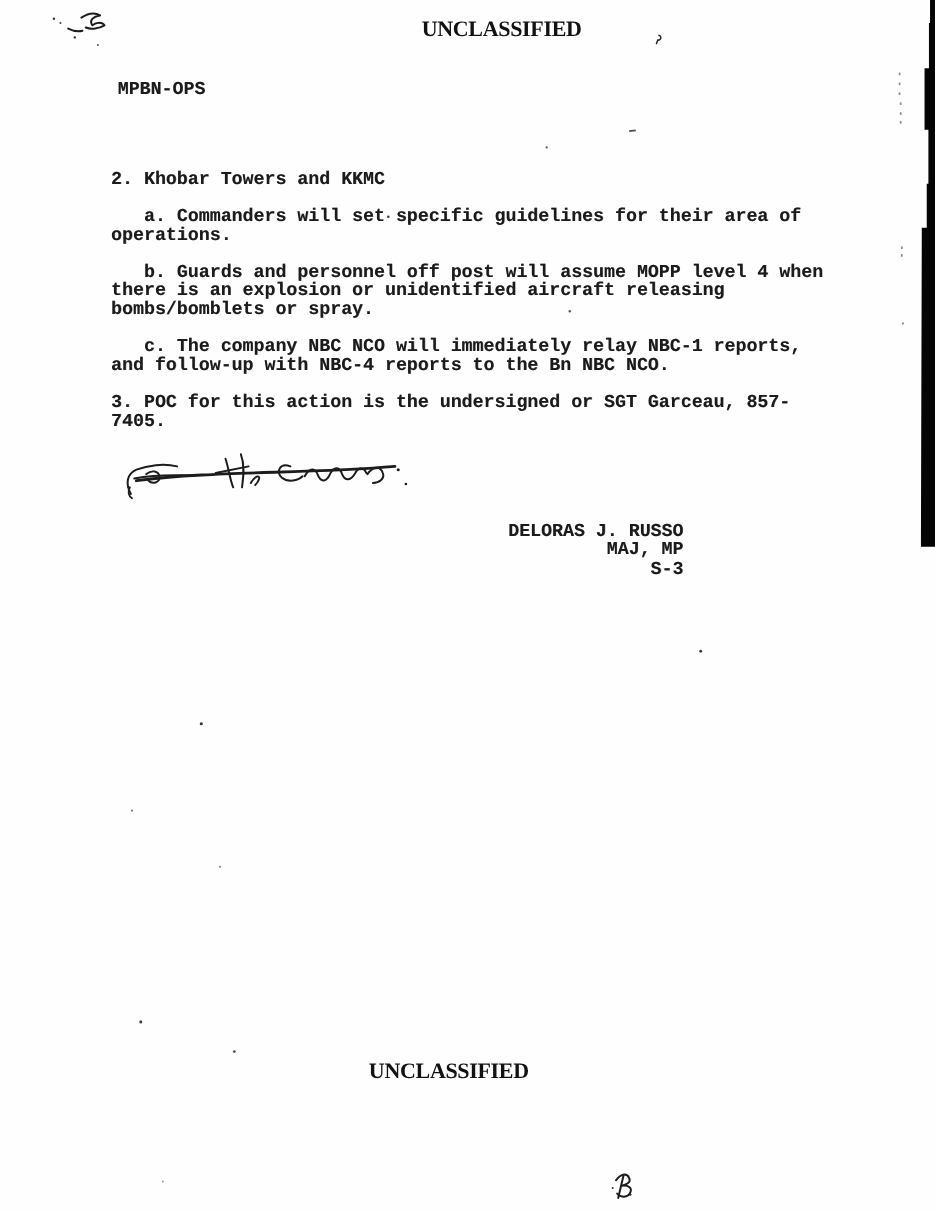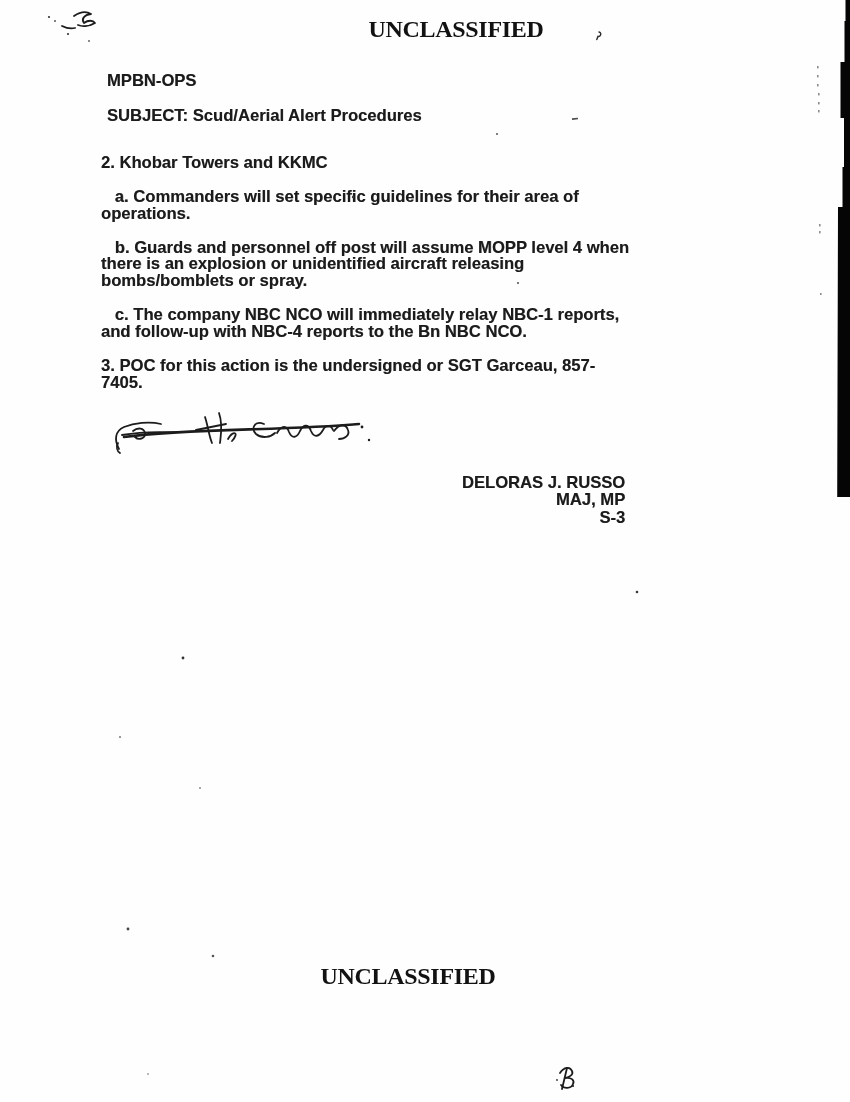--- a/index.html
+++ b/index.html
@@ -10,39 +10,39 @@
     overflow: hidden;
     font-family: "Liberation Sans", sans-serif;
   }
   .page {
     position: absolute; inset: 0;
     background: #fefefe;
   }
   .mono {
     position: absolute;
     margin: 0;
-    font-family: Liberation Sans, sans-serif;
+    font-family: Liberation Mono, monospace;
     font-weight: bold;
     font-size: 16.6px;
     line-height: 16.9px;
     letter-spacing: 0;
     color: #1b1b1b;
     white-space: pre;
     text-shadow: 0.3px 0 0 rgba(25,25,25,0.5);
   }
   .office  { left: 107px; top: 73px;  }
   .subject { left: 107px; top: 108px; }
   .bodytxt { left: 101px; top: 155px; }
   .sigblk  { left: 462px; top: 474px; line-height: 17.3px; text-align: right; }
   .distblk { left: 100px; top: 524px; line-height: 17.3px; }
   .clf {
     position: absolute;
     font-family: "Liberation Serif", serif;
     font-weight: bold;
-    font-size: 24px;
+    font-size: 20px;
     letter-spacing: -0.3px;
     color: #121212;
     transform: translateX(-50%);
     white-space: nowrap;
   }
   .clf-top    { left: 456px; top: 16px;  }
   .clf-bottom { left: 408px; top: 963px; }
   .overlay {
     position: absolute; left: 0; top: 0;
     width: 850px; height: 1102px;
@@ -52,21 +52,20 @@
 </style>
 </head>
 <body>
 
 <div class="page">
 
   <div class="clf clf-top">UNCLASSIFIED</div>
 
   <pre class="mono office">MPBN-OPS</pre>
 
-  <pre class="mono subject">SUBJECT: Scud/Aerial Alert Procedures</pre>
 
   <pre class="mono bodytxt">2. Khobar Towers and KKMC
 
    a. Commanders will set specific guidelines for their area of
 operations.
 
    b. Guards and personnel off post will assume MOPP level 4 when
 there is an explosion or unidentified aircraft releasing
 bombs/bomblets or spray.
 

